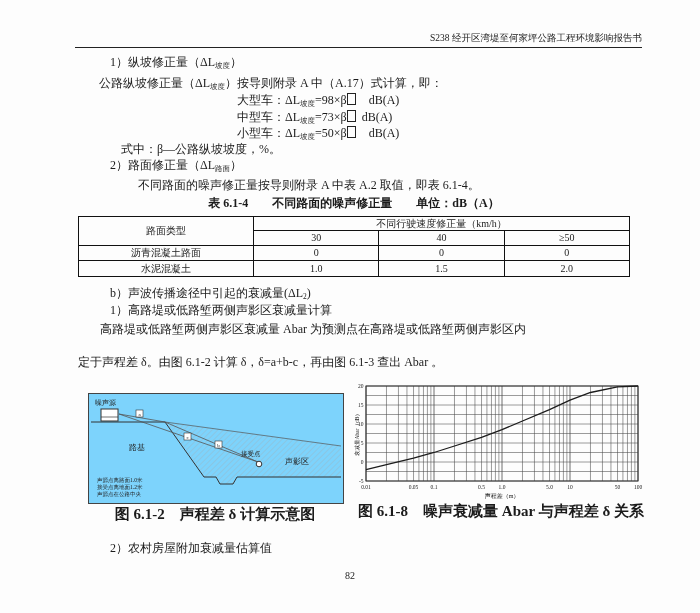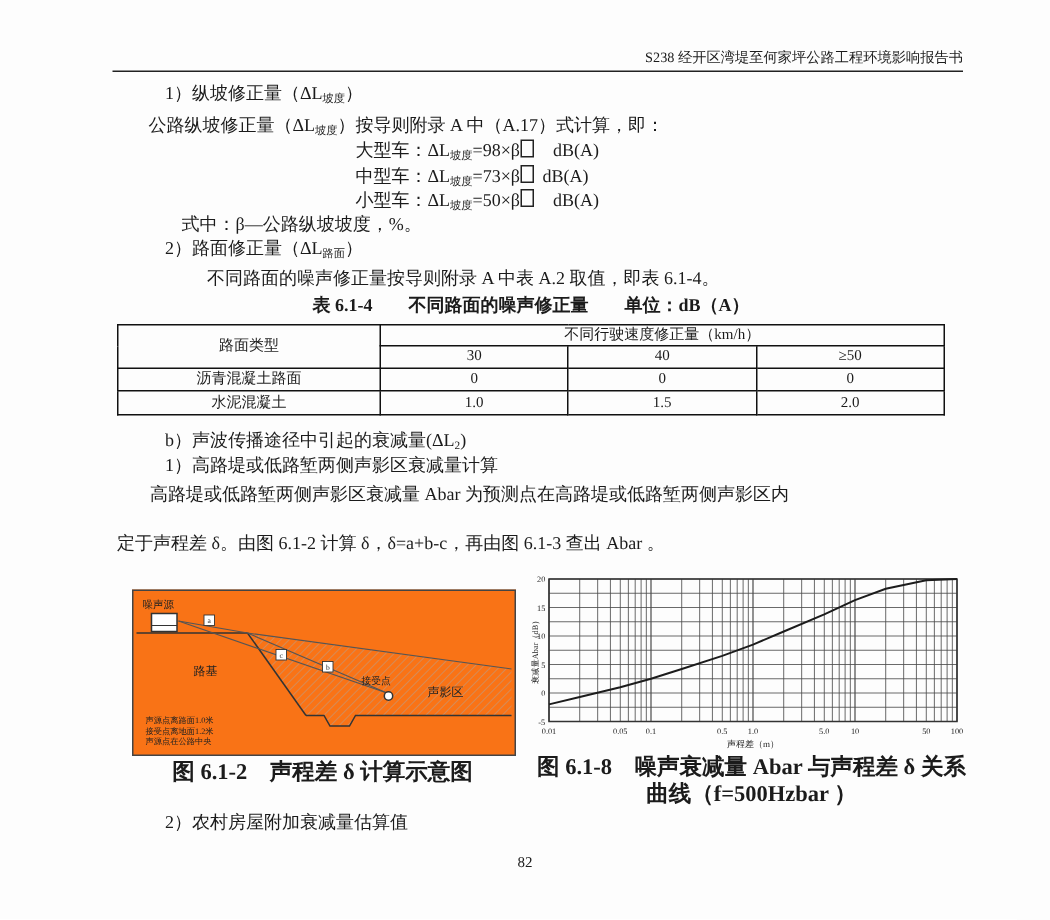--- a/index.html
+++ b/index.html
@@ -11,21 +11,21 @@
   .line{font-size:12px;line-height:15px;}
   .small{font-size:9.5px;}
   .bold{font-weight:bold;}
   .center{text-align:center;}
   .sub{font-size:7.5px;vertical-align:-2px;}
   .glyph-box{display:inline-block;width:7px;height:10px;border:1px solid #222;vertical-align:-1px;margin-right:1px;}
   .unit{margin-left:12px;}
   .hrule{border-top:1.5px solid #222;height:0;}
   table.noise{border-collapse:collapse;width:552px;font-size:10px;table-layout:fixed;}
   table.noise td,table.noise th{border:1px solid #111;text-align:center;padding:0;font-weight:normal;line-height:12px;}
-  .figbox{border:1px solid #444;background:#f97316;}
+  .figbox{border:1px solid #444;background:#7dd3fc;}
   .cap{font-size:15px;font-weight:bold;}
   svg text{font-family:"Liberation Serif","DejaVu Serif",serif;}
 </style>
 </head>
 <body>
 
 <div class="page">
 
   <div class="abs small" style="top:32px;right:58px;">S238 经开区湾堤至何家坪公路工程环境影响报告书</div>
   <div class="abs hrule" style="top:47px;left:75px;width:567px;"></div>
@@ -194,18 +194,17 @@
         <text x="149" y="106" text-anchor="middle" font-size="5.5" fill="#222">1.0</text>
         <text x="196.52996029484927" y="106" text-anchor="middle" font-size="5.5" fill="#222">5.0</text>
         <text x="217" y="106" text-anchor="middle" font-size="5.5" fill="#222">10</text>
         <text x="264.5299602948493" y="106" text-anchor="middle" font-size="5.5" fill="#222">50</text>
         <text x="285" y="106" text-anchor="middle" font-size="5.5" fill="#222">100</text>
         <text x="149" y="115" text-anchor="middle" font-size="6" fill="#222">声程差（m）</text>
         <text x="5.5" y="50.5" text-anchor="middle" font-size="5.5" fill="#222" transform="rotate(-90 5.5 50.5)">衰减量Abar（dB）</text>
       </svg>
   </div>
   <div class="abs cap center" style="top:502px;left:355px;width:292px;">图 6.1-8　噪声衰减量 Abar 与声程差 δ 关系</div>
-  <div class="abs cap center" style="top:520px;left:355px;width:292px;">曲线（f=500Hzbar ）</div>
 
   <div class="abs line" style="top:541px;left:110px;">2）农村房屋附加衰减量估算值</div>
   <div class="abs center" style="top:570px;left:0;width:700px;font-size:10px;">82</div>
 
 </div>
 
 </body></html>

